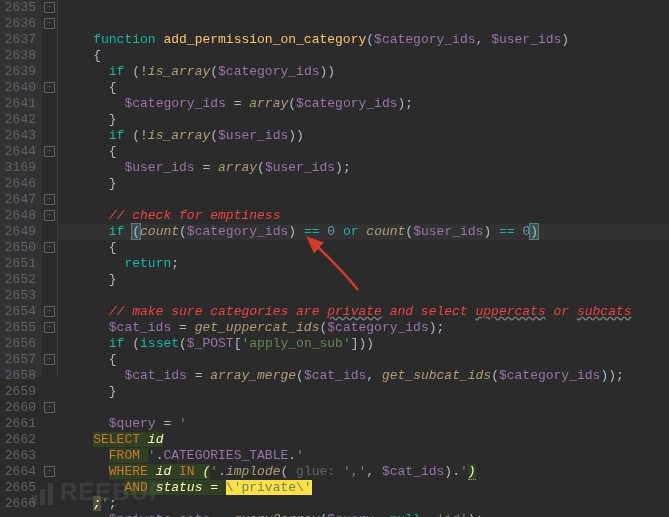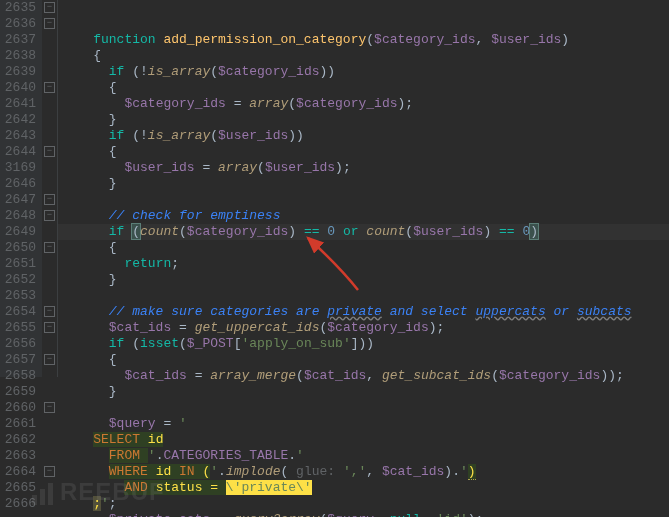--- a/index.html
+++ b/index.html
@@ -40,24 +40,24 @@
     flex: 1;
   }
   .code-line { height: 16px; }
   .hl-line { background: #323232; margin-left: -4px; padding-left: 4px; }
   .k-func   { color: #14b8a6; }
   .k-name   { color: #ffc66d; }
   .k-var    { color: #9876aa; }
   .k-call   { color: #b09d79; font-style: italic; }
   .k-num    { color: #6897bb; }
   .k-str    { color: #6a8759; }
-  .k-comm   { color: #3b82f6; font-style: italic; }
+  .k-comm   { color: #ef4444; font-style: italic; }
   .k-underl { text-decoration: underline wavy #808080; }
   .k-sqlkw  { color: #cc7832; background: #2f4023; }
-  .k-sqlid  { color: #fde047; background: #2f4023; }
+  .k-sqlid  { color: #fef9c3; background: #2f4023; font-style: italic; }
   .k-sqlstr { color: #6a8759; background: #fde047; }
   .k-bracket{ color: #a9b7c6; background: #3b514d; border:1px solid #5b7e77; margin:-1px; }
   .k-hint   { color: #606366; }
   .k-warn   { border-bottom: 1px dotted #b0a24f; }
   .k-warn2  { background: #52503a; }
   .arrow {
     position: absolute;
     left: 240px; top: 230px;
     pointer-events: none;
   }

